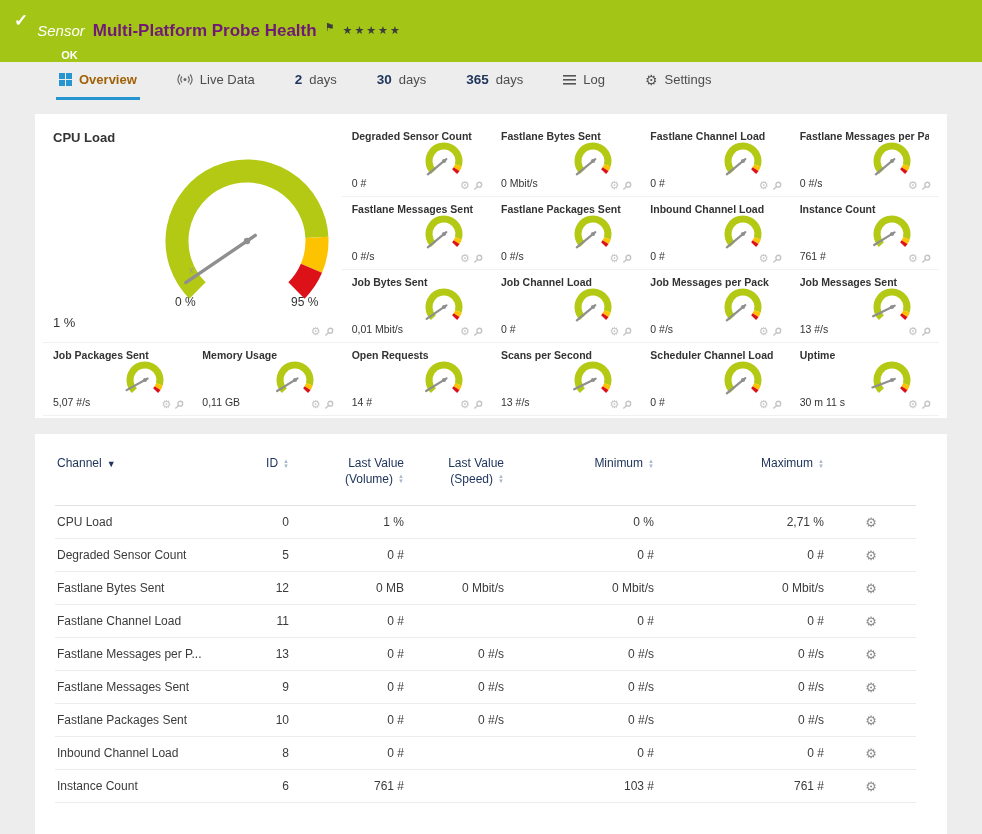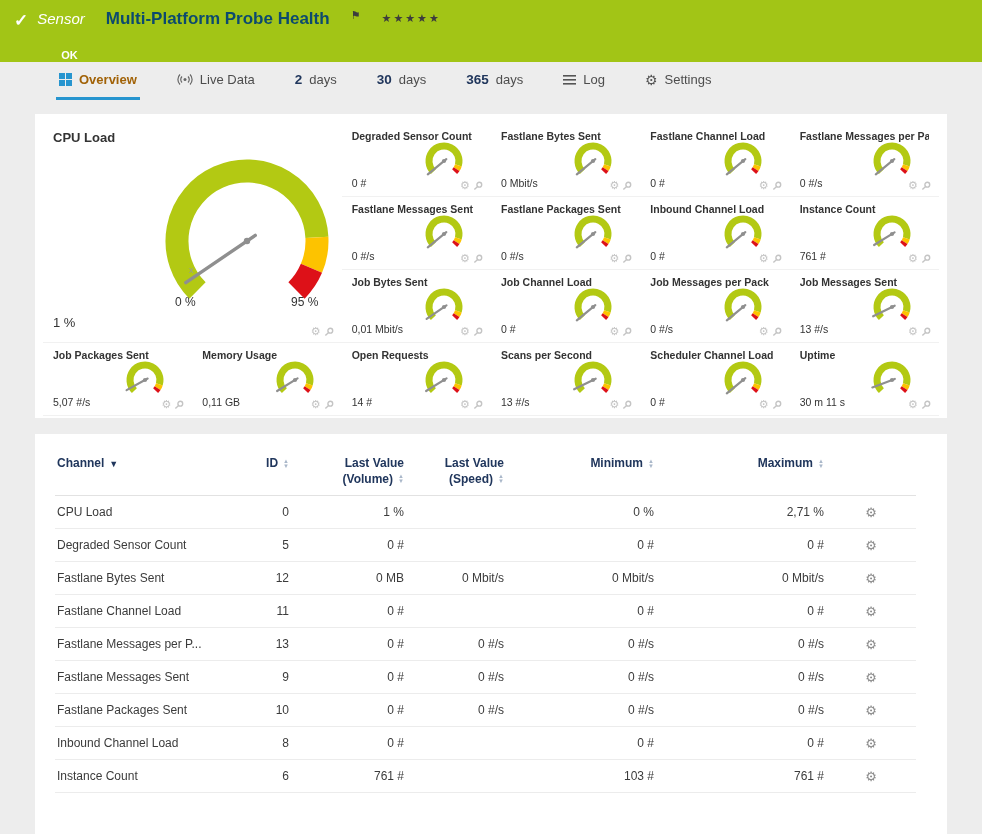--- a/index.html
+++ b/index.html
@@ -5,26 +5,26 @@
   * { box-sizing: border-box; margin: 0; padding: 0; }
   html, body {
     width: 982px; height: 834px; overflow: hidden;
     background: #ededed;
     font-family: "Liberation Sans", sans-serif;
   }
 
   
   .topbar { height: 62px; background: #a2c516; padding: 9px 12px 0; display: flex; align-items: flex-start; }
   .check { color: #fff; font-size: 17px; font-weight: bold; margin: 1px 9px 0 2px; }
-  .title-line { display: flex; align-items: baseline; gap: 21px; }
+  .title-line { display: flex; align-items: baseline; gap: 8px; }
   .kind { color: #fff; font-style: italic; font-size: 15px; }
-  .sensor-title { color: #0c4a6e; font-size: 17px; font-weight: bold; }
+  .sensor-title { color: #701a75; font-size: 17px; font-weight: bold; margin-top: 12px; }
   .flag { color: #3d3d3d; font-size: 11px; vertical-align: super; position: relative; top: -5px; }
   .stars { color: #3d3d3d; font-size: 11px; letter-spacing: 2px; position: relative; top: -2px; }
-  .status-ok { color: #fff; font-weight: bold; font-size: 11px; margin: 20px 0 0 24px; }
+  .status-ok { color: #fff; font-weight: bold; font-size: 11px; margin: 8px 0 0 24px; }
 
   
   .tabs { display: flex; height: 38px; padding: 0 20px 0 56px; gap: 34px; align-items: stretch; }
   .tab { display: flex; align-items: center; gap: 7px; font-size: 13px; color: #4d4d4d;
          cursor: pointer; border-bottom: 3px solid transparent; padding: 0 3px; white-space: nowrap; }
   .tab.active { border-bottom-color: #2795cf; color: #a16207; font-weight: bold; }
   .tab-num { color: #20365c; font-weight: bold; font-size: 13.5px; }
   .tab-icon { display: inline-flex; align-items: center; }
   .gear-glyph { font-size: 14px; }
 
@@ -45,22 +45,22 @@
   .gicon { font-size: 11px; color: #c4c4c4; line-height: 1; cursor: pointer; }
   .cpu-dial { position: relative; width: 212px; height: 176px; margin: 4px 0 0 88px; }
   .scale-label { position: absolute; font-size: 12px; color: #333; }
   .scale-min { left: 34px; top: 146px; }
   .scale-max { left: 150px; top: 146px; }
   .x-mark { position: absolute; left: 48px; top: 116px; font-size: 9px; color: #999; }
 
   
   .table-card { margin-top: 16px; padding: 14px 20px 20px; min-height: 430px; }
   table.channels { border-collapse: collapse; table-layout: fixed; width: 861px; }
-  th { color: #20365c; font-weight: bold; text-align: left; vertical-align: top;
-       font-size: 12px; line-height: 1.3; padding: 8px 2px 8px; border-bottom: 1px solid #e2e2e2; cursor: pointer; }
+  th { color: #20365c; font-weight: normal; text-align: left; vertical-align: top;
+       font-size: 12px; line-height: 1.3; padding: 8px 2px 18px; border-bottom: 1px solid #e2e2e2; cursor: pointer; }
   td { height: 33px; font-size: 12px; color: #3b3b3b; border-bottom: 1px solid #ececec; padding: 0 2px; }
   .align-right { text-align: right; }
   .col-channel { width: 178px; }
   .col-id { width: 58px; }
   .col-last_volume { width: 115px; }
   .col-last_speed { width: 100px; }
   .col-min { width: 150px; }
   .col-max { width: 170px; }
   .col-gear { width: 90px; text-align: center; }
   .sort-active { font-size: 9px; color: #20365c; margin-left: 5px; }

